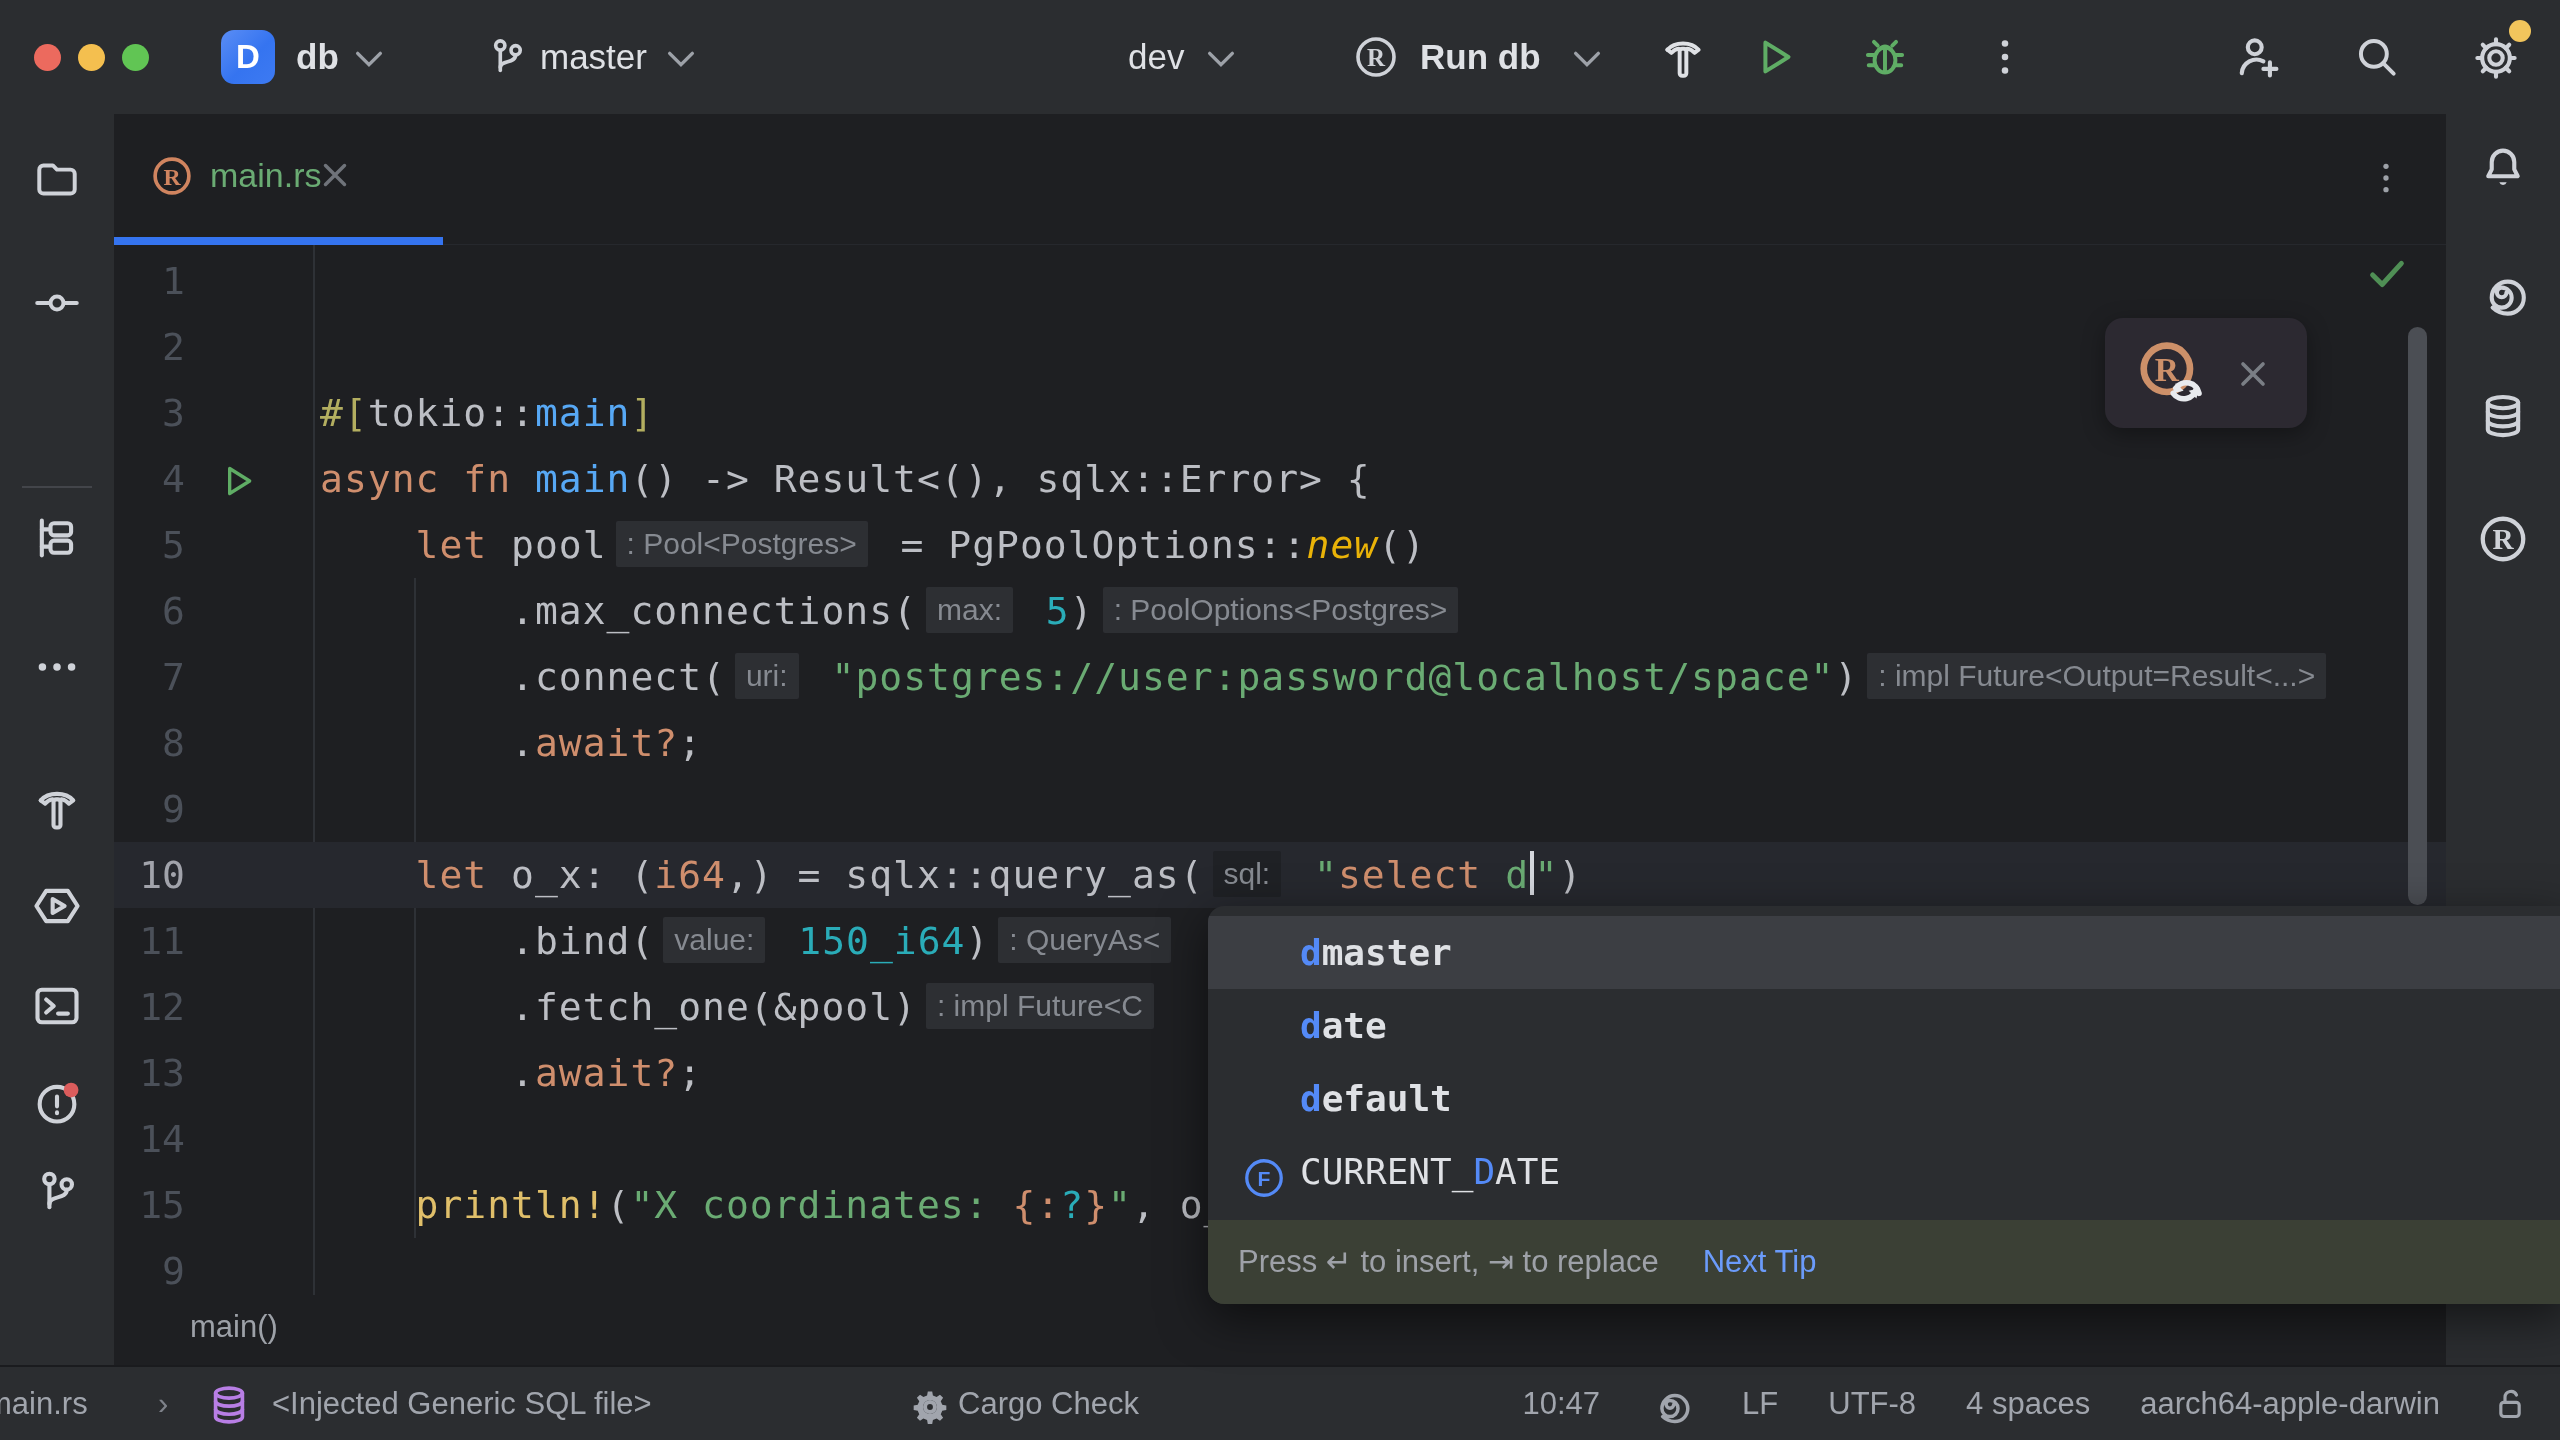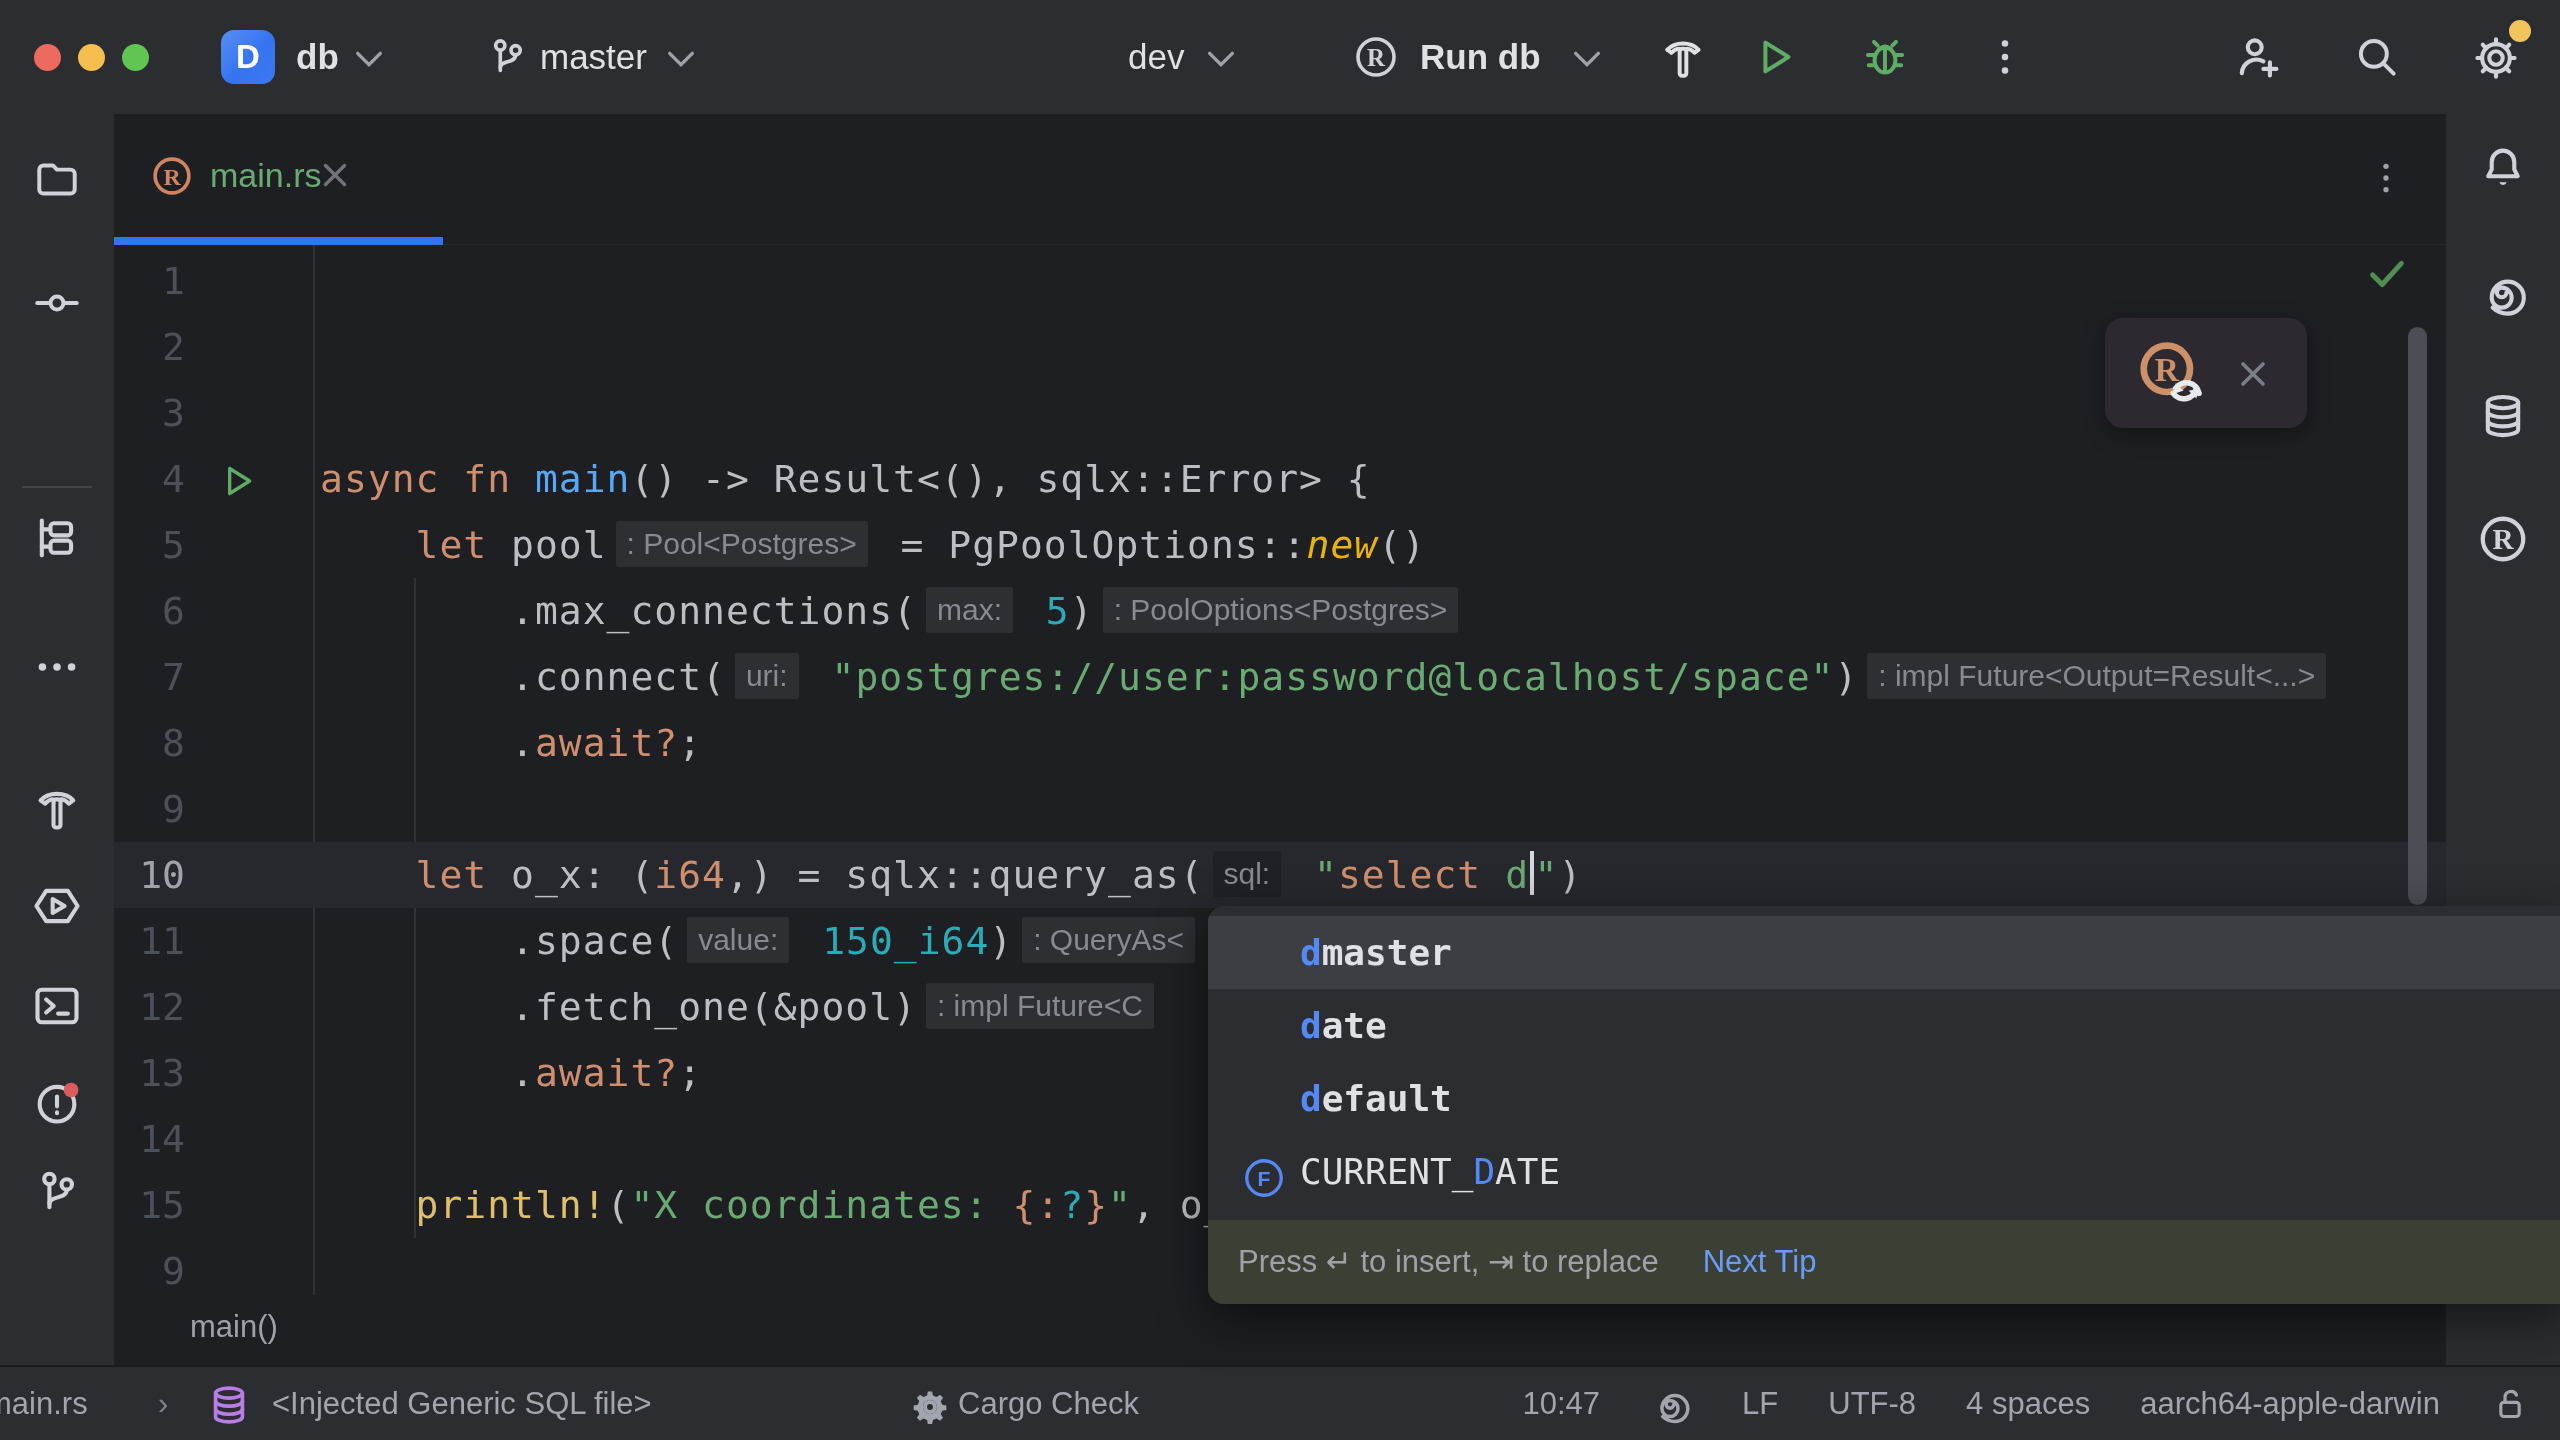--- a/index.html
+++ b/index.html
@@ -313,31 +313,31 @@
     </span>
     <div id="tab-underline"></div>
   </div>
 
   <div id="editor">
     <div class="vguide" style="left:199px; top:0; height:1050px;"></div>
     <div class="vguide" style="left:300px; top:333px; height:660px;"></div>
     <div id="code-rows">
         <div class="row" style="top: 3px;"><span class="lnum">1</span></div>
         <div class="row" style="top: 69px;"><span class="lnum">2</span><span class="codetext"></span></div>
-        <div class="row" style="top: 135px;"><span class="lnum">3</span></div>
+        <div class="row" style="top: 135px;"><span class="lnum">3</span><span class="codetext"><span class="tk-attr">#[</span><span class="tk-pl">tokio::</span><span class="tk-fn">main</span><span class="tk-attr">]</span></span></div>
         <div class="row" style="top: 201px;"><span class="lnum">4</span><span class="runicon"><svg width="40" height="44" viewBox="0 0 24 24" fill="none" stroke="#5fad65" stroke-width="2" stroke-linejoin="round">
               <path d="M7 4.5 L19 12 L7 19.5 Z"></path>
             </svg></span><span class="codetext"><span class="tk-kw">async</span><span class="tk-pl"> </span><span class="tk-kw">fn</span><span class="tk-pl"> </span><span class="tk-fn">main</span><span class="tk-pl">() -&gt; Result&lt;(), sqlx::Error&gt; {</span></span></div>
         <div class="row" style="top: 267px;"><span class="lnum">5</span><span class="codetext"><span class="tk-pl">    </span><span class="tk-kw">let</span><span class="tk-pl"> pool</span><span class="hint">: Pool&lt;Postgres&gt;</span><span class="tk-pl"> = PgPoolOptions::</span><span class="tk-fni">new</span><span class="tk-pl">()</span></span></div>
         <div class="row" style="top: 333px;"><span class="lnum">6</span><span class="codetext"><span class="tk-pl">        .max_connections(</span><span class="hint">max:</span><span class="tk-pl"> </span><span class="tk-num">5</span><span class="tk-pl">)</span><span class="hint">: PoolOptions&lt;Postgres&gt;</span></span></div>
         <div class="row" style="top: 399px;"><span class="lnum">7</span><span class="codetext"><span class="tk-pl">        .connect(</span><span class="hint">uri:</span><span class="tk-pl"> </span><span class="tk-str">"postgres://user:password@localhost/space"</span><span class="tk-pl">)</span><span class="hint">: impl Future&lt;Output=Result&lt;...&gt;</span></span></div>
         <div class="row" style="top: 465px;"><span class="lnum">8</span><span class="codetext"><span class="tk-pl">        .</span><span class="tk-kw">await?</span><span class="tk-pl">;</span></span></div>
         <div class="row" style="top: 531px;"><span class="lnum">9</span><span class="codetext"></span></div>
         <div class="row current" style="top: 597px;"><span class="lnum">10</span><span class="codetext"><span class="tk-pl">    </span><span class="tk-kw">let</span><span class="tk-pl"> o_x: (</span><span class="tk-kw">i64</span><span class="tk-pl">,) = sqlx::query_as(</span><span class="hint dark">sql:</span><span class="tk-pl"> </span><span class="tk-str">"</span><span class="tk-kw">select</span><span class="tk-str"> d</span><span class="caret"></span><span class="tk-str">"</span><span class="tk-pl">)</span></span></div>
-        <div class="row" style="top: 663px;"><span class="lnum">11</span><span class="codetext"><span class="tk-pl">        .space(</span><span class="hint">value:</span><span class="tk-pl"> </span><span class="tk-num">150_i64</span><span class="tk-pl">)</span><span class="hint">: QueryAs&lt;</span></span></div>
+        <div class="row" style="top: 663px;"><span class="lnum">11</span><span class="codetext"><span class="tk-pl">        .bind(</span><span class="hint">value:</span><span class="tk-pl"> </span><span class="tk-num">150_i64</span><span class="tk-pl">)</span><span class="hint">: QueryAs&lt;</span></span></div>
         <div class="row" style="top: 729px;"><span class="lnum">12</span><span class="codetext"><span class="tk-pl">        .fetch_one(&amp;pool)</span><span class="hint">: impl Future&lt;C</span></span></div>
         <div class="row" style="top: 795px;"><span class="lnum">13</span><span class="codetext"><span class="tk-pl">        .</span><span class="tk-kw">await?</span><span class="tk-pl">;</span></span></div>
         <div class="row" style="top: 861px;"><span class="lnum">14</span><span class="codetext"></span></div>
         <div class="row" style="top: 927px;"><span class="lnum">15</span><span class="codetext"><span class="tk-pl">    </span><span class="tk-mac">println!</span><span class="tk-pl">(</span><span class="tk-str">"X coordinates: </span><span class="tk-kw">{</span><span class="tk-kw">:</span><span class="tk-num">?</span><span class="tk-kw">}</span><span class="tk-str">"</span><span class="tk-pl">, o_x);</span></span></div>
         <div class="row" style="top: 993px;"><span class="lnum">9</span><span class="codetext"></span></div>
       </div>
   </div>
 
   <div id="crumbrow">
     <span id="crumb">main()</span>

